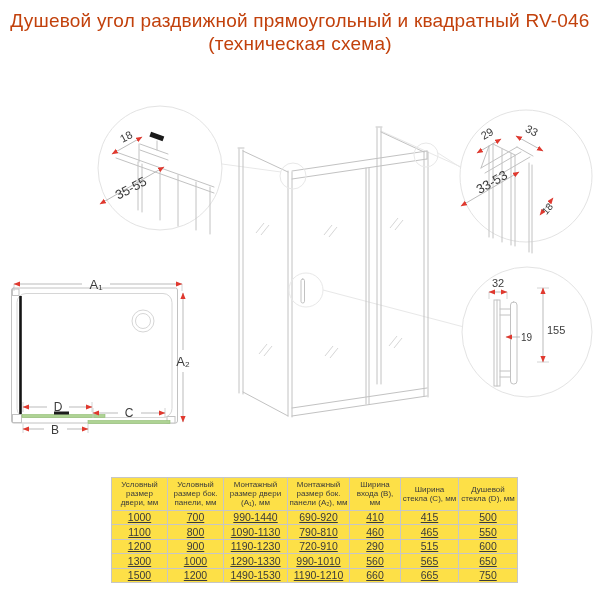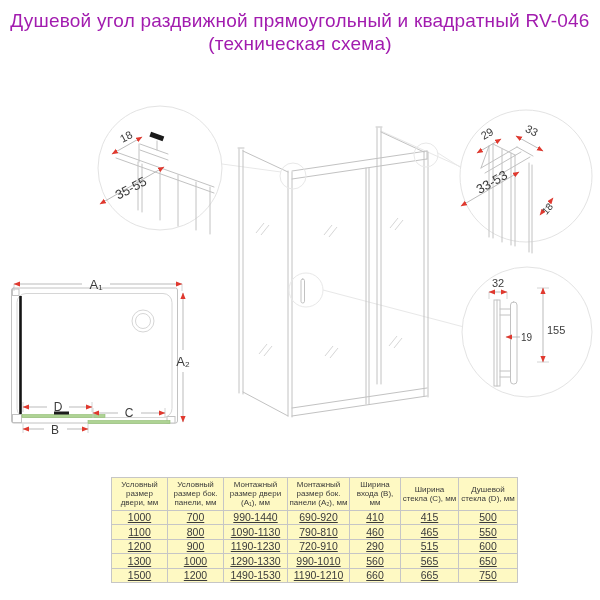--- a/index.html
+++ b/index.html
@@ -2,27 +2,27 @@
 <html><head>
 <meta charset="utf-8">
 <style>
   html,body{margin:0;padding:0;background:#ffffff;}
   .page{
     position:relative;width:600px;height:600px;background:#ffffff;overflow:hidden;
     font-family:"Liberation Sans","DejaVu Sans",sans-serif;
   }
   .title{
     position:absolute;top:9px;left:0;width:600px;text-align:center;
-    color:#a21caf;font-size:19px;line-height:23px;letter-spacing:.2px;
+    color:#c2410c;font-size:19px;line-height:23px;letter-spacing:.2px;
   }
   svg.diagram{position:absolute;left:0;top:0;}
   
   table.sizes{
     position:absolute;left:111px;top:477px;width:406px;
-    border-collapse:collapse;table-layout:fixed;background:#fef9c3;
+    border-collapse:collapse;table-layout:fixed;background:#fde047;
   }
   table.sizes th,table.sizes td{
     border:1px solid #c6c6c6;color:#3a3a3a;text-align:center;vertical-align:middle;
     font-weight:normal;overflow:hidden;
   }
   table.sizes th{font-size:8px;line-height:1.15;padding:2px 1px;height:21px;}
   table.sizes td{font-size:10.5px;padding:0 1px;height:13.5px;text-decoration:underline;}
   col.c1{width:56px}col.c2{width:56px}col.c3{width:64px}col.c4{width:62px}
   col.c5{width:51px}col.c6{width:58px}col.c7{width:59px}
   

